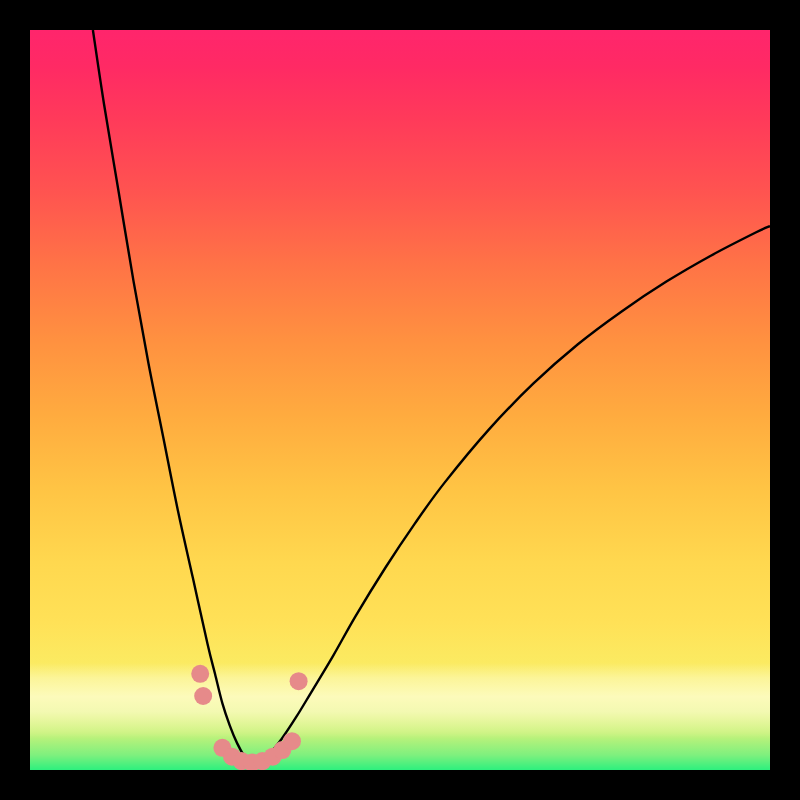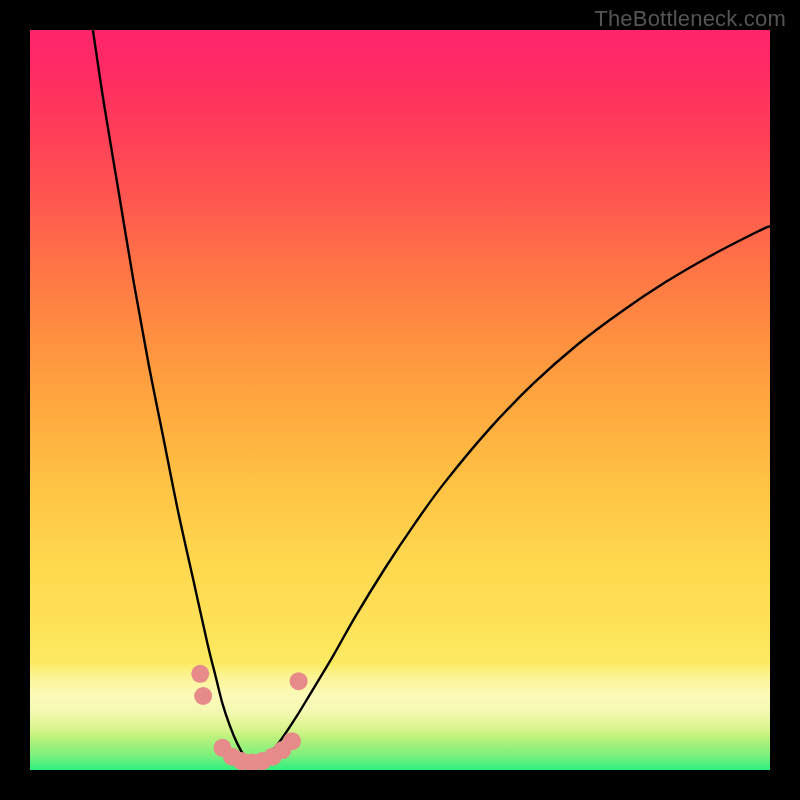--- a/index.html
+++ b/index.html
@@ -75,21 +75,20 @@
     top: 0;
     width: 100%;
     height: 100%;
     pointer-events: none;
   }
 </style>
 </head>
 <body>
 
 <div class="frame">
-  <div class="watermark">TheBottleneck.com</div>
 
   <div class="plot">
     <div class="pale-band"></div>
 
     <svg class="curves" viewBox="0 0 740 740" preserveAspectRatio="none">
       <path fill="none" stroke="#000" stroke-width="2.4" d="M 62.90 0.00 C 64.75 12.33, 69.68 46.87, 74.00 74.00 C 78.32 101.13, 83.87 133.20, 88.80 162.80 C 93.73 192.40, 98.67 223.23, 103.60 251.60 C 108.53 279.97, 113.47 307.10, 118.40 333.00 C 123.33 358.90, 128.27 382.33, 133.20 407.00 C 138.13 431.67, 143.07 457.57, 148.00 481.00 C 152.93 504.43, 157.87 525.40, 162.80 547.60 C 167.73 569.80, 173.90 598.17, 177.60 614.20 C 181.30 630.23, 182.53 633.93, 185.00 643.80 C 187.47 653.67, 189.93 664.77, 192.40 673.40 C 194.87 682.03, 197.33 688.94, 199.80 695.60 C 202.27 702.26, 204.73 708.18, 207.20 713.36 C 209.67 718.54, 212.13 722.86, 214.60 726.68 C 217.07 730.50, 220.77 734.70, 222.00 736.30"></path>
       <path fill="none" stroke="#000" stroke-width="2.4" d="M 222.00 736.30 C 224.47 734.70, 231.87 731.24, 236.80 726.68 C 241.73 722.12, 246.67 715.58, 251.60 708.92 C 256.53 702.26, 261.47 694.49, 266.40 686.72 C 271.33 678.95, 275.03 672.54, 281.20 662.30 C 287.37 652.06, 296.00 638.00, 303.40 625.30 C 310.80 612.60, 316.97 600.63, 325.60 586.08 C 334.23 571.53, 345.33 553.40, 355.20 537.98 C 365.07 522.56, 374.93 507.76, 384.80 493.58 C 394.67 479.40, 402.07 468.54, 414.40 452.88 C 426.73 437.22, 444.00 416.13, 458.80 399.60 C 473.60 383.07, 488.40 367.90, 503.20 353.72 C 518.00 339.54, 532.80 326.59, 547.60 314.50 C 562.40 302.41, 577.20 291.68, 592.00 281.20 C 606.80 270.72, 621.60 260.85, 636.40 251.60 C 651.20 242.35, 666.00 233.84, 680.80 225.70 C 695.60 217.56, 715.33 207.69, 725.20 202.76 C 735.07 197.83, 737.53 197.21, 740.00 196.10"></path>
       <g>
           <circle cx="170.20" cy="643.80" r="9" fill="#e68a8a"></circle>
           <circle cx="173.16" cy="666.00" r="9" fill="#e68a8a"></circle>

